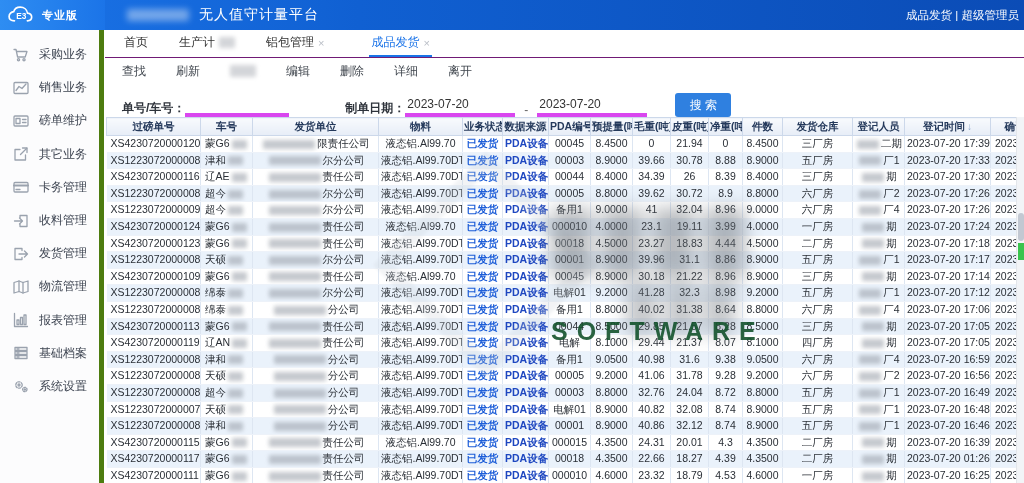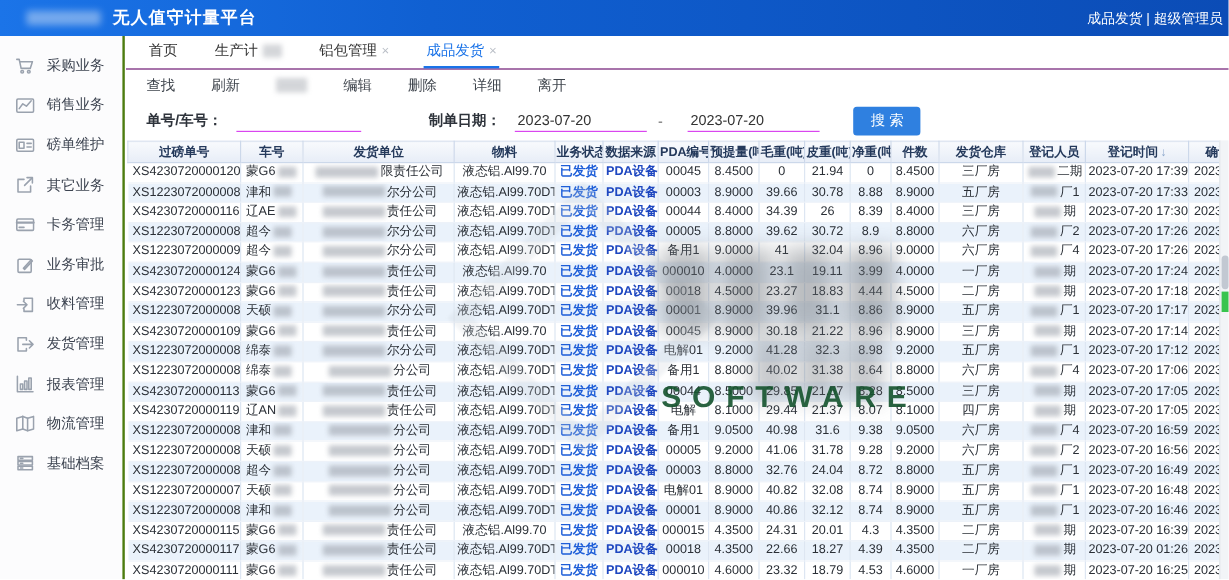--- a/index.html
+++ b/index.html
@@ -6,43 +6,43 @@
   body{width:1024px;height:483px;overflow:hidden;font-family:"Liberation Sans","DejaVu Sans",sans-serif;background:#fff;}
   .screen{position:relative;width:1024px;height:483px;overflow:hidden;background:#fff;}
 
   
   .topbar{position:absolute;top:0;left:0;right:0;height:30px;display:flex;align-items:center;color:#fff;
           background:linear-gradient(90deg,#1b74e8 0%,#1060d2 35%,#0b4cb6 100%);}
   .brand{width:105px;height:30px;background:linear-gradient(90deg,#2e8df2,#1b74e8);display:flex;align-items:center;gap:5px;padding-left:7px;box-sizing:border-box;flex:0 0 auto;}
   .brand svg{width:30px;height:20px;}
   .brand-label{font-size:11px;font-weight:bold;letter-spacing:1px;}
   .blur-white{width:62px;height:12px;background:#cfe0f5;opacity:.5;filter:blur(3px);border-radius:2px;margin-left:22px;}
-  .app-title{font-size:14px;font-weight:bold;margin:0 12px 0 10px;letter-spacing:1px;}
+  .app-title{font-size:14px;font-weight:normal;margin:0 12px 0 10px;letter-spacing:1px;}
   .top-right{margin-left:auto;font-size:11.5px;padding-right:5px;white-space:nowrap;}
 
   
-  .sidebar{position:absolute;top:30px;left:0;width:104px;bottom:0;background:#fcfcfd;border-right:2px solid #4d7c0f;padding-top:8px;box-sizing:border-box;}
+  .sidebar{position:absolute;top:30px;left:0;width:104px;bottom:0;background:#fcfcfd;border-right:5px solid #4d7c0f;padding-top:8px;box-sizing:border-box;}
   .side-item{height:33.2px;display:flex;align-items:center;gap:10px;padding-left:13px;font-size:12px;color:#3c4350;cursor:pointer;}
   .side-item svg{width:16px;height:16px;stroke:#9aa2ae;fill:none;stroke-width:1.3;stroke-linecap:round;stroke-linejoin:round;flex:0 0 auto;}
 
   
   .main{position:absolute;left:105px;top:30px;right:0;bottom:0;background:#fff;}
   .tabbar{height:28px;border-bottom:1px solid #701a75;display:flex;align-items:stretch;padding-left:17px;font-size:12px;color:#333;box-sizing:border-box;}
   .tab{display:flex;align-items:center;gap:4px;margin-right:27px;cursor:pointer;border-bottom:2px solid transparent;padding:0 2px;}
-  .tab.active{color:#1a73e8;border-bottom-color:#1a73e8;}
+  .tab.active{color:#1a73e8;border-bottom-color:#1a73e8;margin-left:16px;}
   .tab .close{color:#b9bec6;font-size:11px;}
   .tblur{width:16px;height:11px;background:#a9adb4;opacity:.5;filter:blur(2px);border-radius:1px;}
 
   .toolbar{height:26px;display:flex;align-items:center;padding-left:17px;font-size:12px;color:#3f454d;}
   .tool-btn{margin-right:30px;cursor:pointer;white-space:nowrap;}
   .tool-blur{width:26px;height:12px;background:#a9adb4;opacity:.5;filter:blur(2px);margin-right:30px;border-radius:1px;}
 
-  .filterbar{height:33px;display:flex;align-items:center;padding-left:17px;font-size:12px;color:#2e333b;}
+  .filterbar{height:33px;display:flex;align-items:flex-end;padding-left:17px;font-size:12px;color:#2e333b;}
   .f-label{font-weight:bold;white-space:nowrap;}
-  .f-input{border:none;border-bottom:1px solid #d946ef;width:100px;height:16px;margin-left:12px;background:transparent;font-size:12px;font-family:inherit;color:#333;outline:none;}
+  .f-input{border:none;border-bottom:4px solid #d946ef;width:100px;height:16px;margin-left:0;background:transparent;font-size:12px;font-family:inherit;color:#333;outline:none;}
   .f-date{width:106px;}
   .f-gap{width:56px;}
   .f-sep{margin:0 9px;color:#666;}
   .search-btn{margin-left:28px;width:56px;height:24px;background:#2f80e0;color:#fff;border:none;border-radius:3px;font-size:12px;font-family:inherit;cursor:pointer;}
 
   
   .table-wrap{position:absolute;left:1px;top:87px;right:8px;bottom:0;overflow:hidden;}
   table{border-collapse:collapse;table-layout:fixed;width:954px;font-size:10.5px;}
   th{height:15px;background:linear-gradient(#f8fafd,#e7edf7);border:1px solid #ccd8ea;color:#24395b;font-weight:bold;font-size:10.5px;padding:1px 1px;overflow:hidden;white-space:nowrap;}
   td{height:15.6px;line-height:15.6px;border-right:1px solid #dde6f2;border-bottom:1px solid #edf2f9;overflow:hidden;white-space:nowrap;padding:0 2px;color:#2a2f36;text-align:center;box-sizing:border-box;}
@@ -66,20 +66,27 @@
   .vscroll{position:absolute;right:0;top:117px;width:8px;bottom:0;background:#f2f4f7;border-left:1px solid #e3e6ea;box-sizing:border-box;}
   .vthumb{position:absolute;top:96px;left:1px;width:6px;height:28px;background:#c2c8d2;border-radius:3px;}
   .vgreen{position:absolute;top:126px;left:1px;width:6px;height:17px;background:#39c44e;}
 </style>
 </head>
 <body>
 
 <div class="screen">
 
   <header class="topbar">
+    <div class="brand">
+      <svg viewBox="0 0 36 24">
+        <path d="M9 19c-4 0-6.5-2.2-6.5-5.2S5.3 8.2 8 8c1-3.5 4.2-5.5 7.8-5.5 4.6 0 8.3 3 8.8 7.2 3 .3 5 2.3 5 4.8 0 2.7-2.3 4.5-5.2 4.5" stroke="#fff" fill="none" stroke-width="2" stroke-linecap="round"></path>
+        <text x="11" y="16.5" fill="#fff" font-size="10" font-weight="bold" font-family="Liberation Sans, sans-serif">E3</text>
+      </svg>
+      <span class="brand-label">专业版</span>
+    </div>
     <span class="blur-white"></span>
     <h1 class="app-title">无人值守计量平台</h1>
     <div class="top-right">成品发货 | 超级管理员</div>
   </header>
 
   <nav class="sidebar">
     <div class="side-item">
       <svg viewBox="0 0 16 16">
           <path d="M1 2.5h2l1.6 7.5h7.6L14 4.5H4"></path>
           <circle cx="5.5" cy="12.8" r="1.1"></circle>
@@ -113,63 +120,65 @@
     <div class="side-item">
       <svg viewBox="0 0 16 16">
           <rect x="1" y="3.5" width="14" height="9.5" rx="1"></rect>
           <path d="M1 6.5h14" stroke-width="2"></path>
           <path d="M3 10.5h4"></path>
         </svg>
       <span>卡务管理</span>
     </div>
     <div class="side-item">
       <svg viewBox="0 0 16 16">
-          <rect x="2" y="3" width="11" height="11" rx="1"></rect>
-          <path d="M6.5 10.5l6.5-7 1 1-6.5 7z"></path>
-        </svg>
-      <span>业务审批</span>
-    </div>
-    <div class="side-item">
-      <svg viewBox="0 0 16 16">
           <path d="M7 4.5V2.5h7v11H7v-2"></path>
           <path d="M1.5 8h7.5M6.5 5l3 3-3 3"></path>
         </svg>
       <span>收料管理</span>
     </div>
     <div class="side-item">
       <svg viewBox="0 0 16 16">
           <path d="M9 4.5V2.5H2v11h7v-2"></path>
           <path d="M6 8h8.5M11.5 5l3 3-3 3"></path>
         </svg>
       <span>发货管理</span>
+    </div>
+    <div class="side-item">
+      <svg viewBox="0 0 16 16">
+          <path d="M1 3.5L6 2l4 1.5L15 2v10.5L10 14l-4-1.5L1 14z"></path>
+          <path d="M6 2v10.5M10 3.5V14"></path>
+        </svg>
+      <span>物流管理</span>
     </div>
     <div class="side-item">
       <svg viewBox="0 0 16 16">
           <path d="M1.5 1.5v13h13"></path>
           <rect x="4" y="8" width="2" height="4.5"></rect>
           <rect x="7.5" y="5.5" width="2" height="7"></rect>
           <rect x="11" y="3" width="2" height="9.5"></rect>
         </svg>
       <span>报表管理</span>
     </div>
     <div class="side-item">
       <svg viewBox="0 0 16 16">
-          <path d="M1 3.5L6 2l4 1.5L15 2v10.5L10 14l-4-1.5L1 14z"></path>
-          <path d="M6 2v10.5M10 3.5V14"></path>
-        </svg>
-      <span>物流管理</span>
-    </div>
-    <div class="side-item">
-      <svg viewBox="0 0 16 16">
           <rect x="2" y="2.5" width="12" height="3"></rect>
           <rect x="2" y="6.5" width="12" height="3"></rect>
           <rect x="2" y="10.5" width="12" height="3"></rect>
           <path d="M4 4h2M4 8h2M4 12h2"></path>
         </svg>
       <span>基础档案</span>
+    </div>
+    <div class="side-item">
+      <svg viewBox="0 0 16 16">
+          <circle cx="6" cy="7" r="3.2" stroke-dasharray="2 1.4"></circle>
+          <circle cx="6" cy="7" r="1"></circle>
+          <circle cx="11.8" cy="11.5" r="2.2" stroke-dasharray="1.6 1.2"></circle>
+          <circle cx="11.8" cy="11.5" r=".7"></circle>
+        </svg>
+      <span>系统设置</span>
     </div>
   </nav>
 
   <div class="main">
 
     <div class="tabbar">
       <div class="tab">
         <span>首页</span>
       </div>
       <div class="tab">

